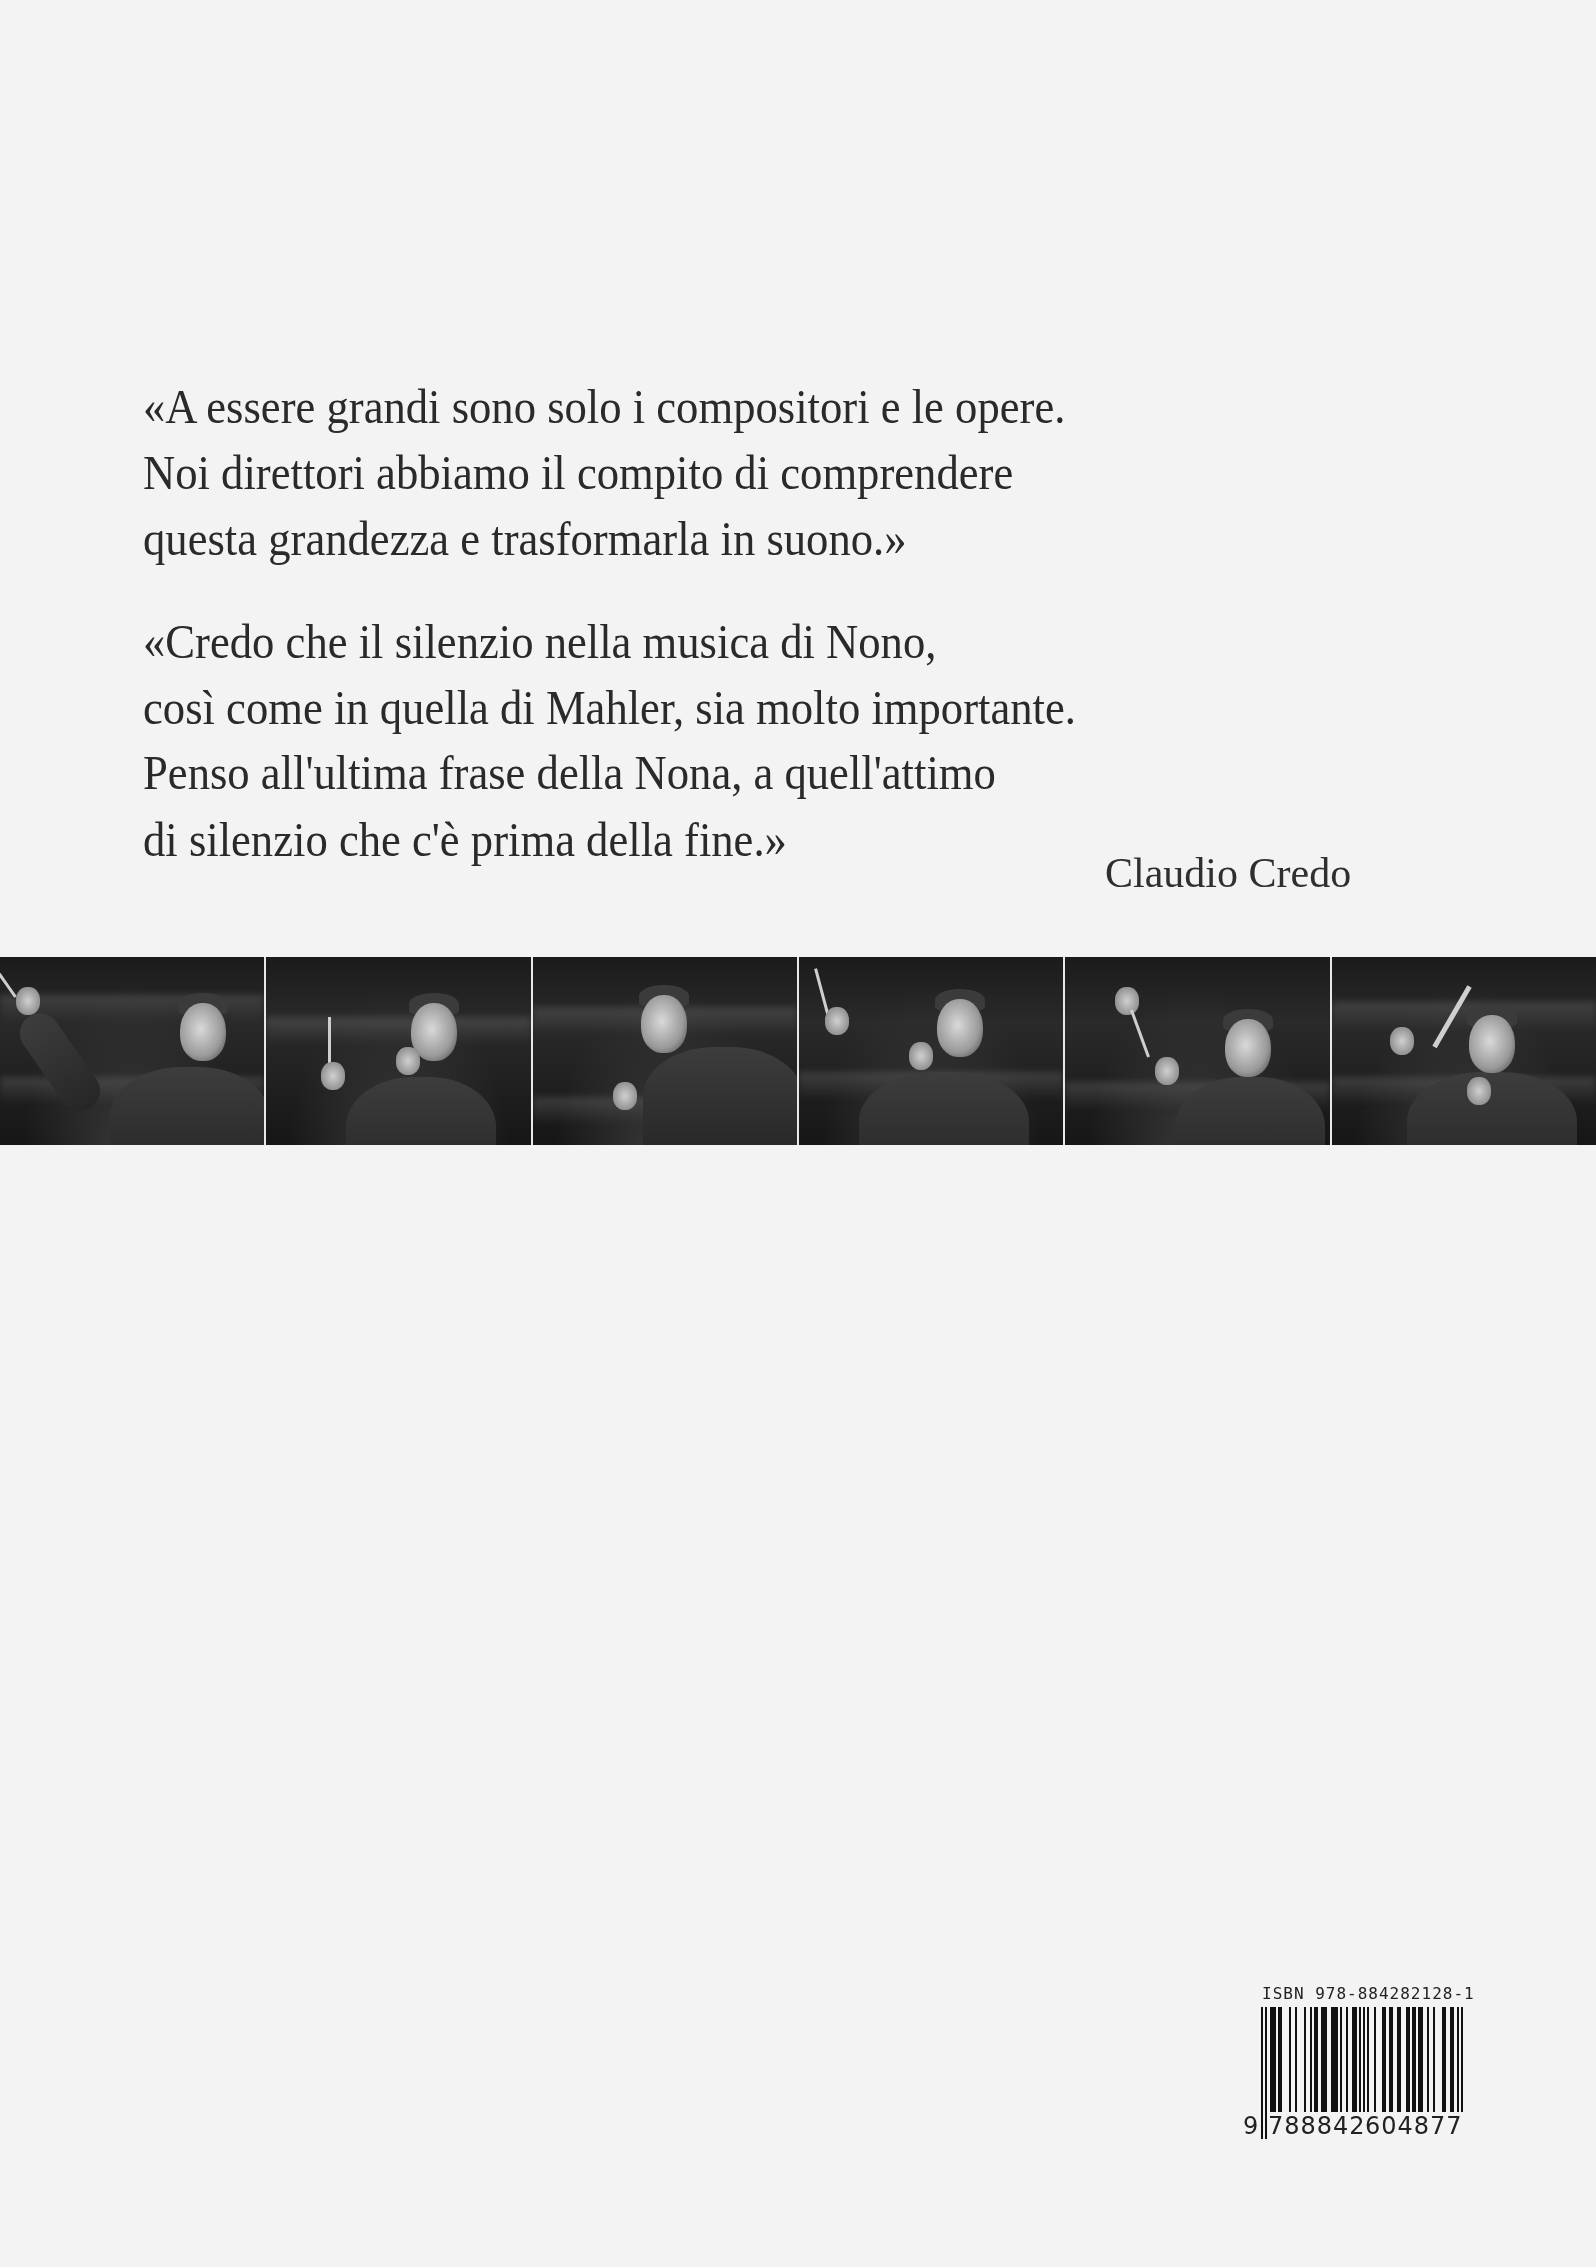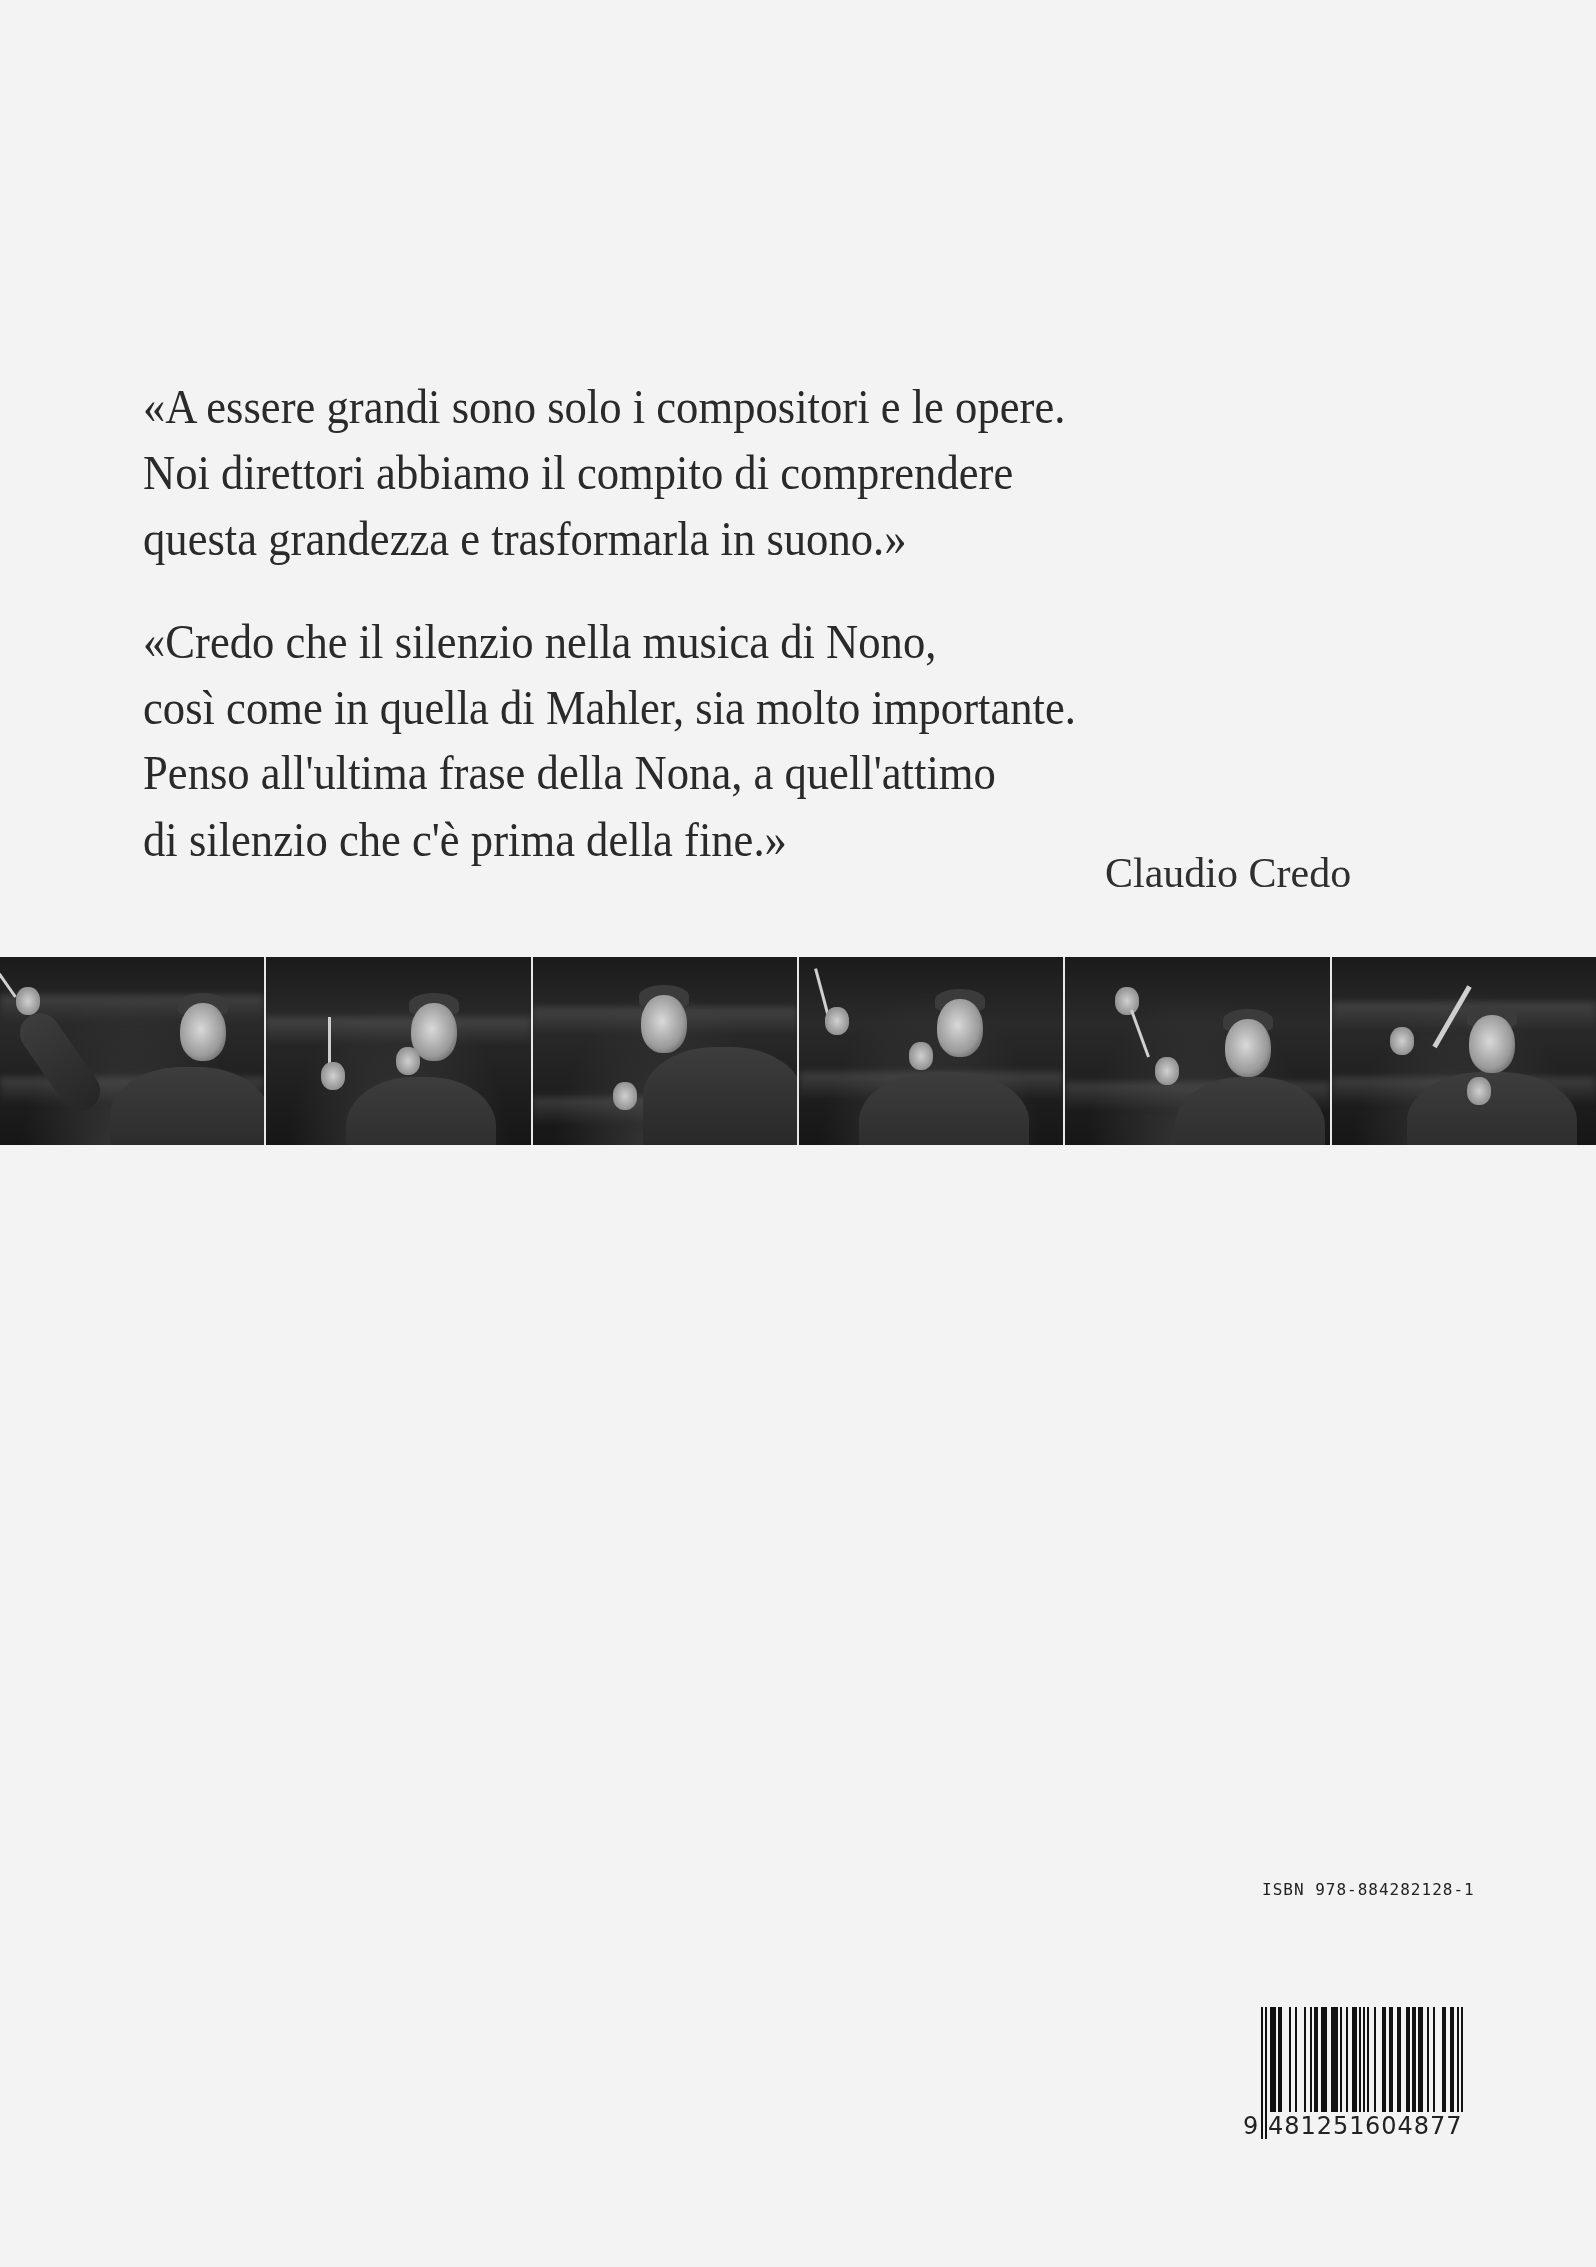--- a/index.html
+++ b/index.html
@@ -45,21 +45,21 @@
     background:linear-gradient(180deg, #3d3d3d, #262626);
   }
   .photo .hand {
     position:absolute; width:24px; height:28px; border-radius:45%;
     background:radial-gradient(ellipse, #d0d0d0 0%, #8a8a8a 80%);
   }
   .photo .baton {
     position:absolute; width:3px; height:60px; background:#cfcfcf; transform-origin:bottom center;
   }
   .isbn-label {
-    position:absolute; left:1262px; top:1880px;
+    position:absolute; left:1262px; top:1984px;
     font-family:"DejaVu Sans Mono", "Liberation Mono", monospace;
     font-size:16px; letter-spacing:1px; color:#222; white-space:nowrap;
   }
   .barcode {
     position:absolute; left:1261px; top:2007px; width:202px; height:132px;
   }
   .barcode .bar { position:absolute; top:0; background:#111; }
   .barcode-digits {
     position:absolute; top:2112px; left:1243px; width:230px; height:28px;
     font-family:"DejaVu Sans", "Liberation Sans", sans-serif; font-size:24px; color:#222;
@@ -189,17 +189,17 @@
       <div class="bar" style="left: 172.23px; width: 2.13px; height: 118px;"></div>
       <div class="bar" style="left: 180.74px; width: 2.13px; height: 118px;"></div>
       <div class="bar" style="left: 182.86px; width: 2.13px; height: 118px;"></div>
       <div class="bar" style="left: 189.24px; width: 2.13px; height: 118px;"></div>
       <div class="bar" style="left: 191.37px; width: 2.13px; height: 118px;"></div>
       <div class="bar" style="left: 195.62px; width: 2.13px; height: 132px;"></div>
       <div class="bar" style="left: 199.87px; width: 2.13px; height: 132px;"></div>
     </div>
   <div class="barcode-digits">
     <span style="left:0">9</span>
-    <span style="left:25px;letter-spacing:1px">481251</span>
+    <span style="left:25px;letter-spacing:1px">788842</span>
     <span style="left:122px;letter-spacing:1px">604877</span>
   </div>
 
 </div>
 
 </body></html>

